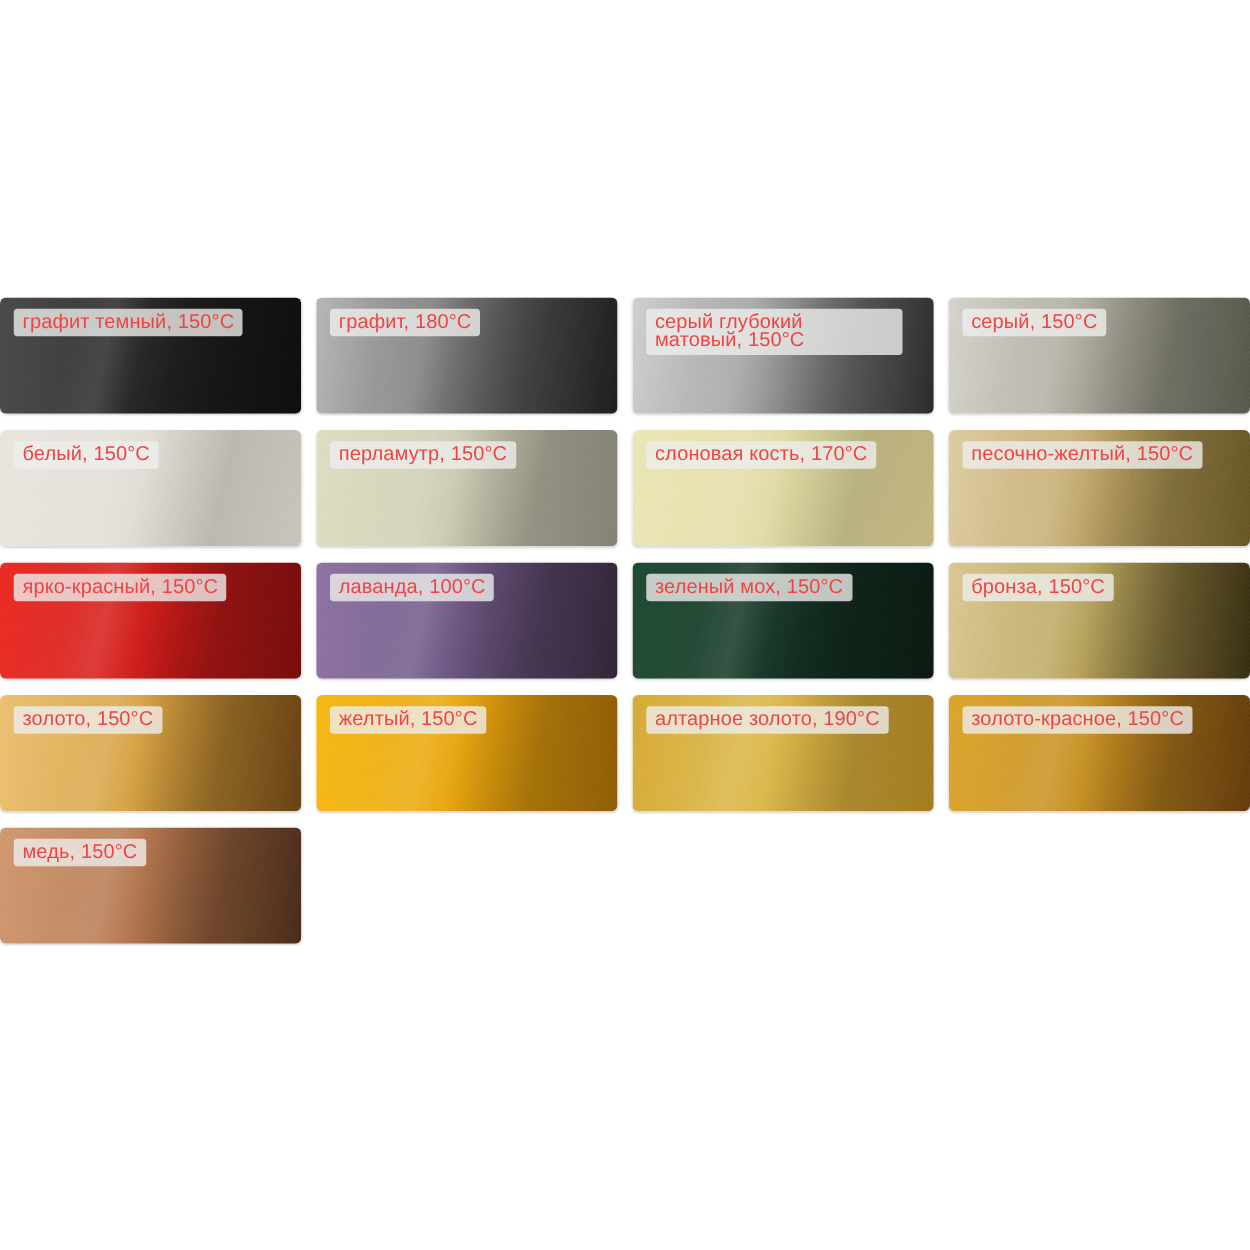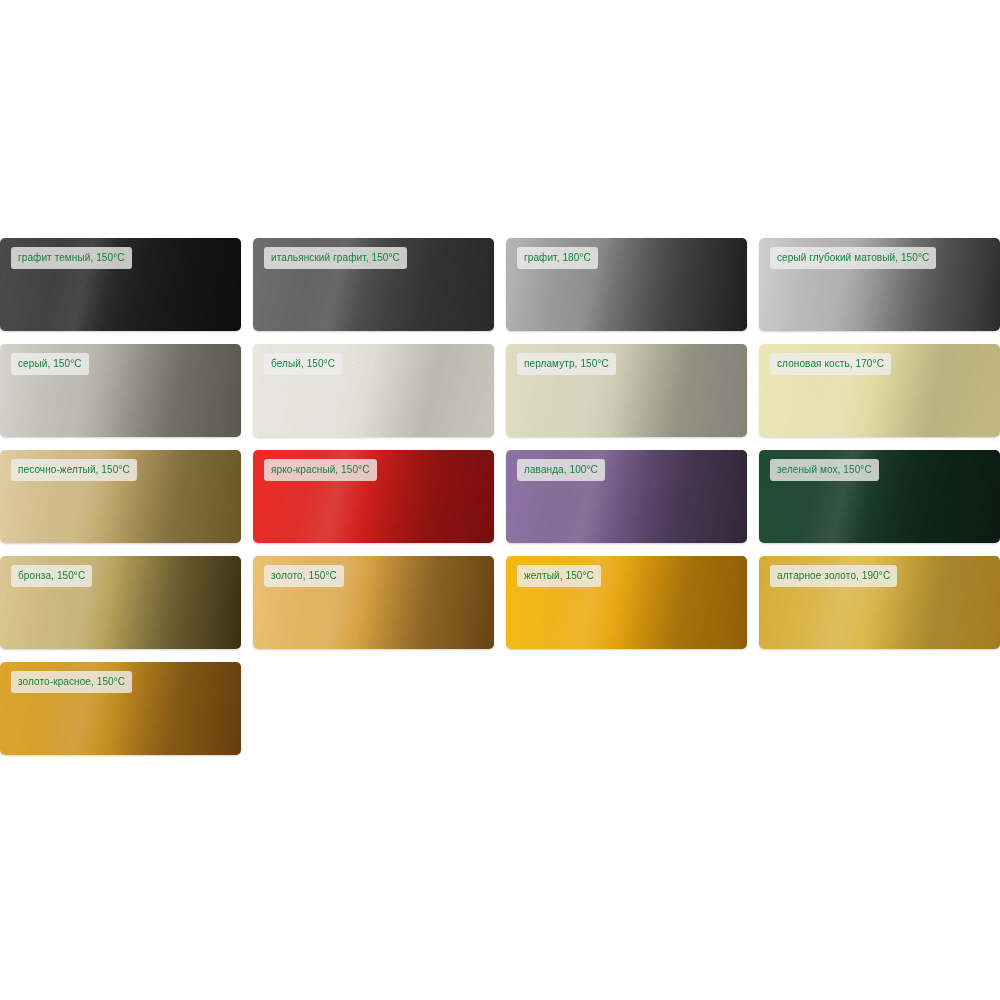--- a/index.html
+++ b/index.html
@@ -72,43 +72,37 @@
   }
 
   .swatch-label {
     position: absolute;
     left: 11px;
     top: 9px;
     max-width: 205px;
     padding: 3px 7px 4px 7px;
     border-radius: 3px;
     background: rgba(238, 238, 236, 0.80);
-    color: #15803d;
-    font-size: 10px;
+    color: #ef4444;
+    font-size: 16px;
     line-height: 15px;
     letter-spacing: 0.1px;
     white-space: normal;
     box-sizing: border-box;
   }
 </style>
 </head>
 <body>
 
 <div id="swatch-grid">
     <div class="swatch">
       <div class="fill" style="background: linear-gradient(97deg, rgb(74, 74, 74) 0%, rgb(35, 35, 35) 45%, rgb(13, 13, 13) 100%);"></div>
       <div class="grain"></div>
       <div class="sheen"></div>
       <div class="swatch-label">графит темный, 150°C</div>
-    </div>
-    <div class="swatch">
-      <div class="fill" style="background: linear-gradient(97deg, rgb(110, 110, 110) 0%, rgb(74, 74, 74) 45%, rgb(42, 42, 42) 100%);"></div>
-      <div class="grain"></div>
-      <div class="sheen"></div>
-      <div class="swatch-label">итальянский графит, 150°C</div>
     </div>
     <div class="swatch">
       <div class="fill" style="background: linear-gradient(97deg, rgb(185, 185, 185) 0%, rgb(111, 111, 111) 45%, rgb(30, 30, 30) 100%);"></div>
       <div class="grain"></div>
       <div class="sheen"></div>
       <div class="swatch-label">графит, 180°C</div>
     </div>
     <div class="swatch">
       <div class="fill" style="background: linear-gradient(97deg, rgb(210, 210, 210) 0%, rgb(154, 154, 154) 45%, rgb(44, 44, 44) 100%);"></div>
       <div class="grain"></div>
@@ -186,13 +180,19 @@
       <div class="grain"></div>
       <div class="sheen"></div>
       <div class="swatch-label">алтарное золото, 190°C</div>
     </div>
     <div class="swatch">
       <div class="fill" style="background: linear-gradient(97deg, rgb(224, 168, 43) 0%, rgb(200, 144, 31) 45%, rgb(107, 63, 12) 100%);"></div>
       <div class="grain"></div>
       <div class="sheen"></div>
       <div class="swatch-label">золото-красное, 150°C</div>
     </div>
+    <div class="swatch">
+      <div class="fill" style="background: linear-gradient(97deg, rgb(212, 155, 114) 0%, rgb(181, 118, 76) 45%, rgb(78, 45, 26) 100%);"></div>
+      <div class="grain"></div>
+      <div class="sheen"></div>
+      <div class="swatch-label">медь, 150°C</div>
+    </div>
   </div>
 
 </body></html>

